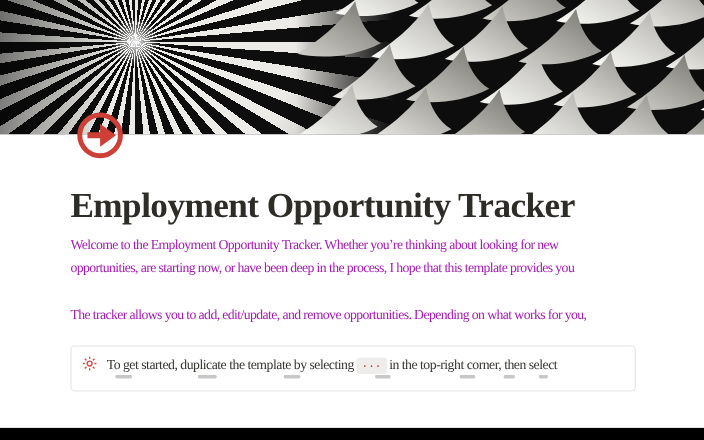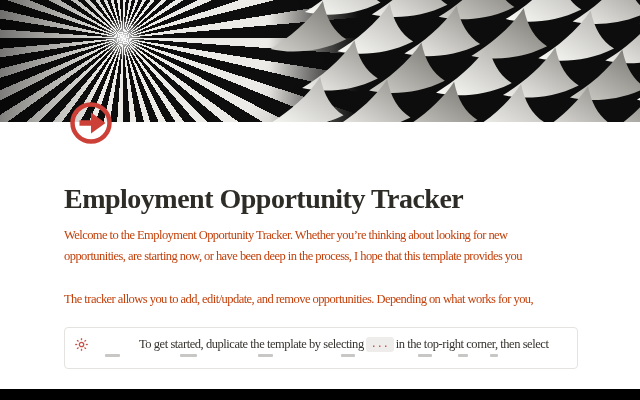--- a/index.html
+++ b/index.html
@@ -18,34 +18,34 @@
       repeating-conic-gradient(from 0deg at 123px 38px, #ecebe7 0deg 4deg, #0e0e0e 4deg 9deg);
   }
   .teeth { position:absolute; left:0; top:0; }
 
   
   .page-icon { position:absolute; left:69px; top:101px; width:44px; height:44px;
                z-index:5; cursor:pointer; }
 
   
   .content { position:absolute; left:64px; top:122px; width:514px; color:#34322e; }
-  h1.title { margin-top:58px; font-size:28px; line-height:38px; font-weight:bold;
+  h1.title { margin-top:45px; font-size:32px; line-height:38px; font-weight:bold;
              letter-spacing:-0.5px; color:#2e2c27; }
   .para { margin-top:7px; font-size:12.5px; line-height:21px; letter-spacing:-0.55px;
-          color:#c2410c; }
+          color:#a21caf; }
   .para + .para { margin-top:22px; }
   .para .line { display:block; white-space:nowrap; }
 
   
   .callout { margin-top:17px; width:514px; height:42px; border:1px solid #e4e3e0;
              border-radius:4px; background:#ffffff; padding:8px 12px 0 10px;
              display:flex; align-items:flex-start; gap:9px; position:relative; }
   .callout-icon { flex:0 0 auto; margin-top:1px; }
   .callout-text { font-size:12.5px; line-height:17px; letter-spacing:-0.45px;
-                  color:#36342f; white-space:nowrap;margin-left:42px; }
+                  color:#36342f; white-space:nowrap; }
   .inline-code { display:inline-block; font-family:"DejaVu Sans Mono", monospace;
                  font-size:10px; line-height:12px; color:#c4433c; background:#eeedeb;
                  border-radius:3px; padding:1px 5px 2px; margin:0 2px;
                  vertical-align:1px; letter-spacing:0; }
   .frag { position:absolute; height:3px; background:#9b9995; opacity:.55;
           border-radius:1px; top:26px; }
 
   
   .bottom-bar { position:absolute; left:0; bottom:0; width:640px; height:11px;
                 background:#000; z-index:20; }

